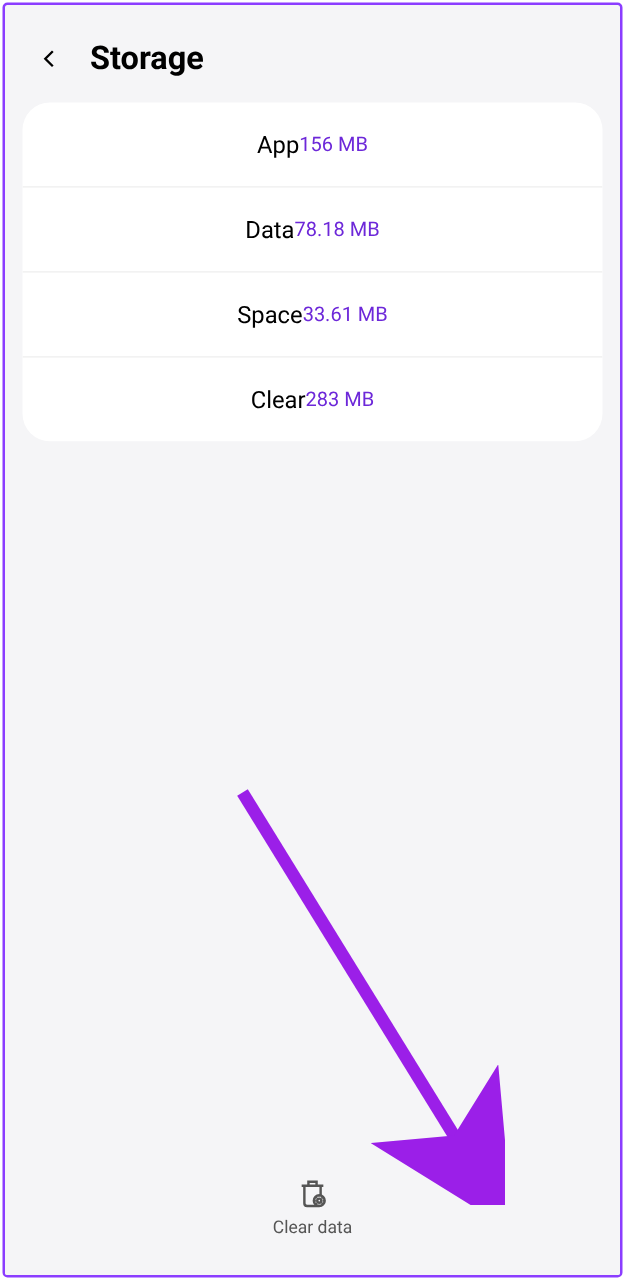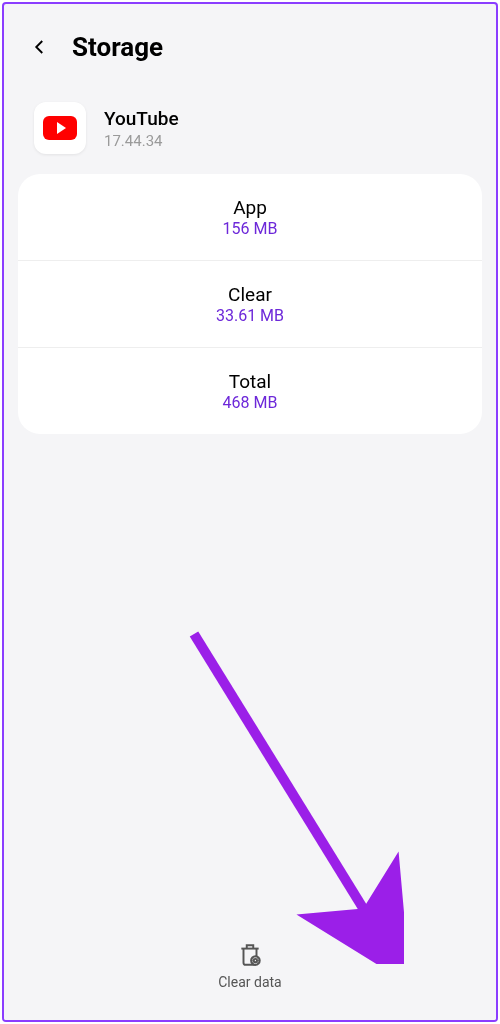--- a/index.html
+++ b/index.html
@@ -121,25 +121,24 @@
     
     .storage-card {
       background: #fff;
       margin: 0 14px;
       border-radius: 22px;
       overflow: hidden;
     }
     
     .storage-row {
       display: flex;
-      justify-content: space-between;
+      justify-content: center;
       align-items: center;
       padding: 22px 20px;
       border-bottom: 1px solid #eeeeee;
-      flex-direction: column;
     }
     
     .storage-row:last-child {
       border-bottom: none;
     }
     
     .storage-label {
       font-size: 19px;
       color: #000;
       font-weight: 400;
@@ -198,43 +197,38 @@
 
   <div class="header">
     <div class="back-icon">
       <svg viewBox="0 0 24 24">
         <polyline points="15 4 7 12 15 20"></polyline>
       </svg>
     </div>
     <div class="title">Storage</div>
   </div>
 
-  <div class="app-info">
-    <div class="app-icon">
-      <div class="youtube-logo"></div>
-    </div>
-    <div class="app-details">
-      <div class="app-name">YouTube</div>
-      <div class="app-version">17.44.34</div>
-    </div>
-  </div>
 
 
   <div class="storage-card">
     <div class="storage-row">
       <span class="storage-label">App</span>
       <span class="storage-value">156 MB</span>
     </div>
     <div class="storage-row">
+      <span class="storage-label">Data</span>
+      <span class="storage-value">78.18 MB</span>
+    </div>
+    <div class="storage-row">
+      <span class="storage-label">Space</span>
+      <span class="storage-value">33.61 MB</span>
+    </div>
+    <div class="storage-row">
       <span class="storage-label">Clear</span>
-      <span class="storage-value">33.61 MB</span>
-    </div>
-    <div class="storage-row">
-      <span class="storage-label">Total</span>
-      <span class="storage-value">468 MB</span>
+      <span class="storage-value">283 MB</span>
     </div>
   </div>
 
   <div class="bottom-bar">
     <div class="bottom-btn">
       <div class="bottom-btn-icon">
         <svg viewBox="0 0 24 24" fill="none" stroke="#555" stroke-width="1.8">
           <path d="M6 7 L6 20 Q6 22 8 22 L16 22 Q18 22 18 20 L18 7"></path>
           <path d="M4 7 L20 7"></path>
           <path d="M9 7 L9 4 L15 4 L15 7"></path>

